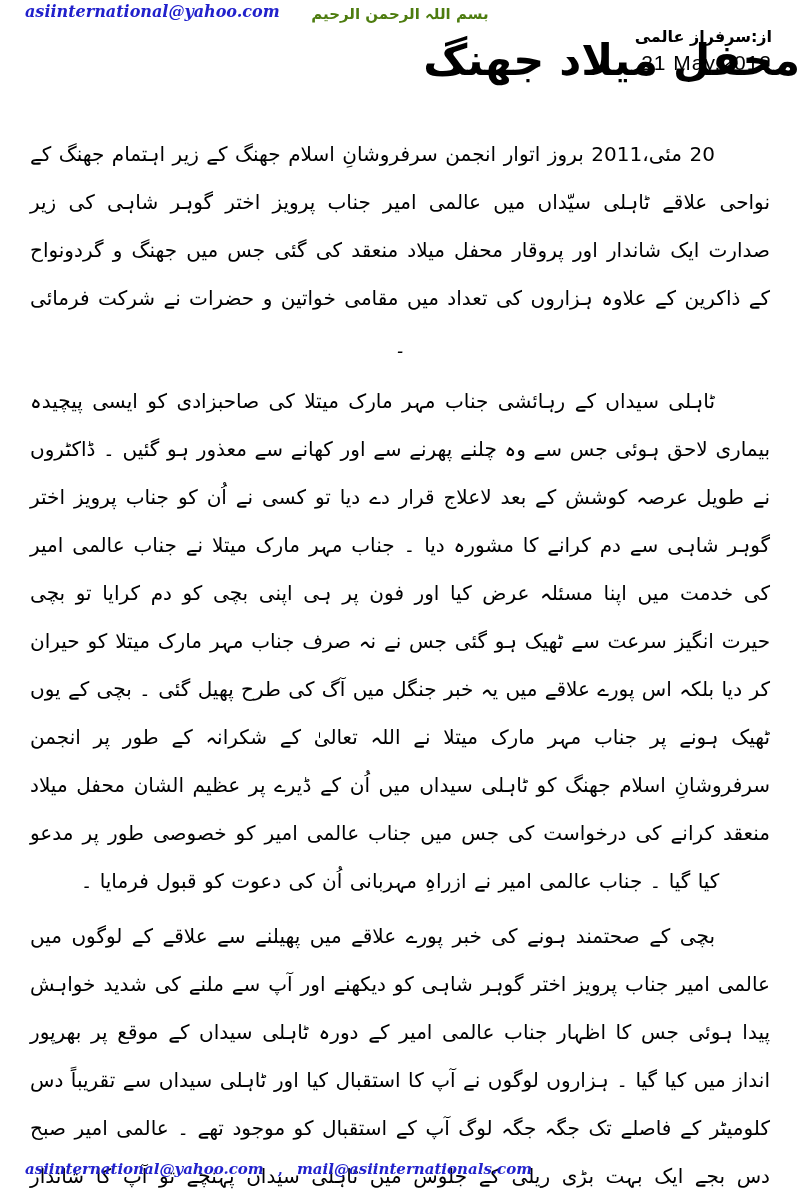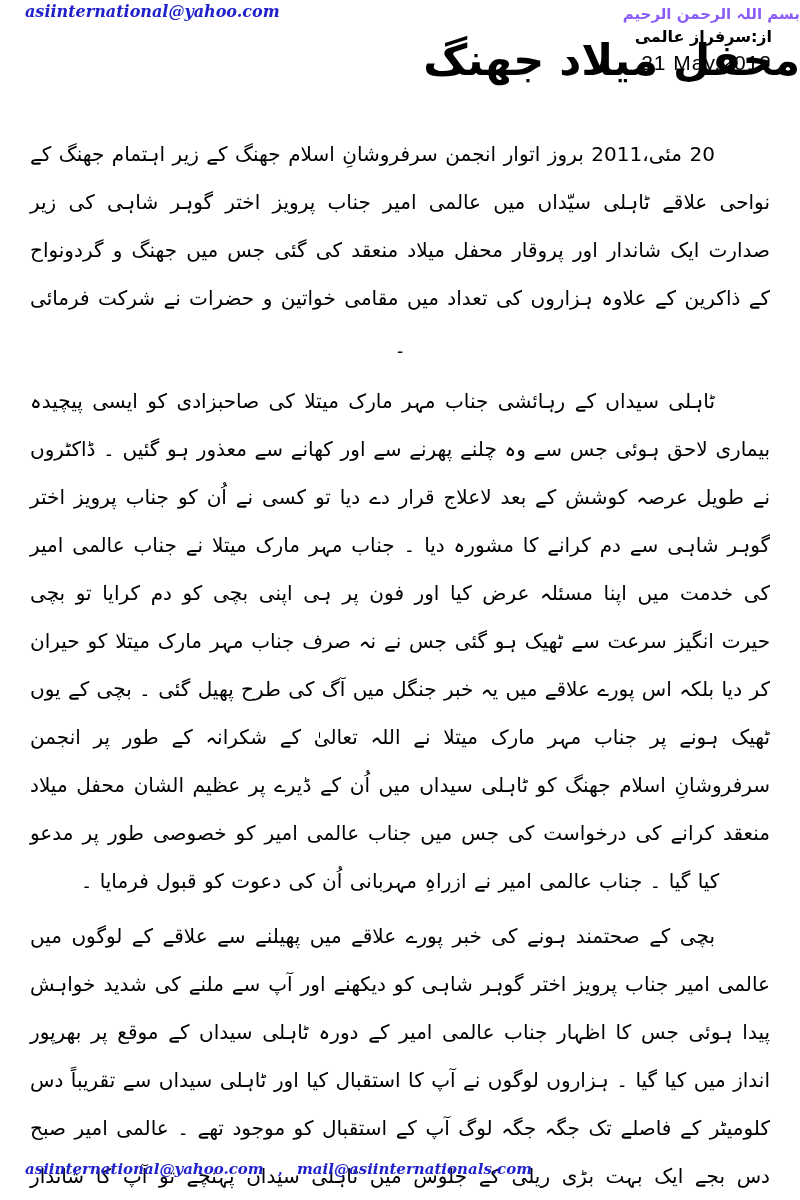--- a/index.html
+++ b/index.html
@@ -9,22 +9,22 @@
   }
   .page{position:absolute;inset:0;}
 
   
   .top-email{
     position:absolute;left:25px;top:2px;
     font-family:"DejaVu Serif",serif;font-style:italic;font-weight:bold;
     font-size:16px;color:#2121cc;text-decoration:none;
   }
   .bismillah{
-    position:absolute;top:5px;left:0;right:0;text-align:right;
-    direction:rtl;font-size:15px;font-weight:bold;color:#8b5cf6;
+    position:absolute;top:5px;left:0;right:0;text-align:center;
+    direction:rtl;font-size:15px;font-weight:bold;color:#4d7c0f;
   }
   .byline-block{position:absolute;top:24px;right:28px;text-align:right;}
   .byline{direction:rtl;font-size:16px;font-weight:bold;line-height:26px;}
   .date{
     font-family:"Liberation Sans",sans-serif;font-size:21px;color:#000;
     letter-spacing:1px;line-height:26px;
   }
   .title{
     position:absolute;top:28px;left:0;right:0;text-align:right;
     direction:rtl;font-size:43px;font-weight:bold;line-height:64px;

